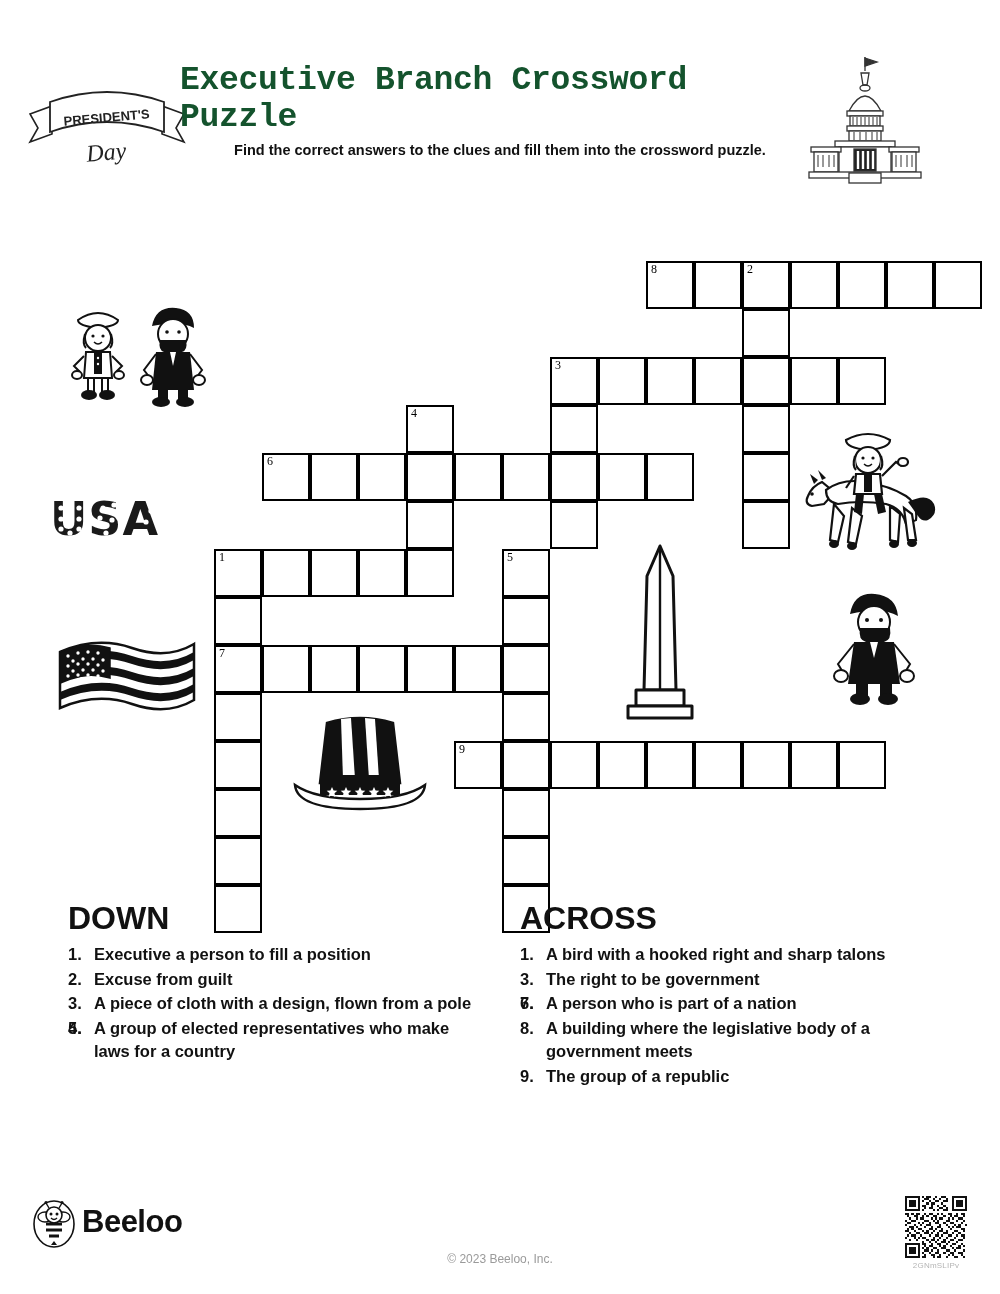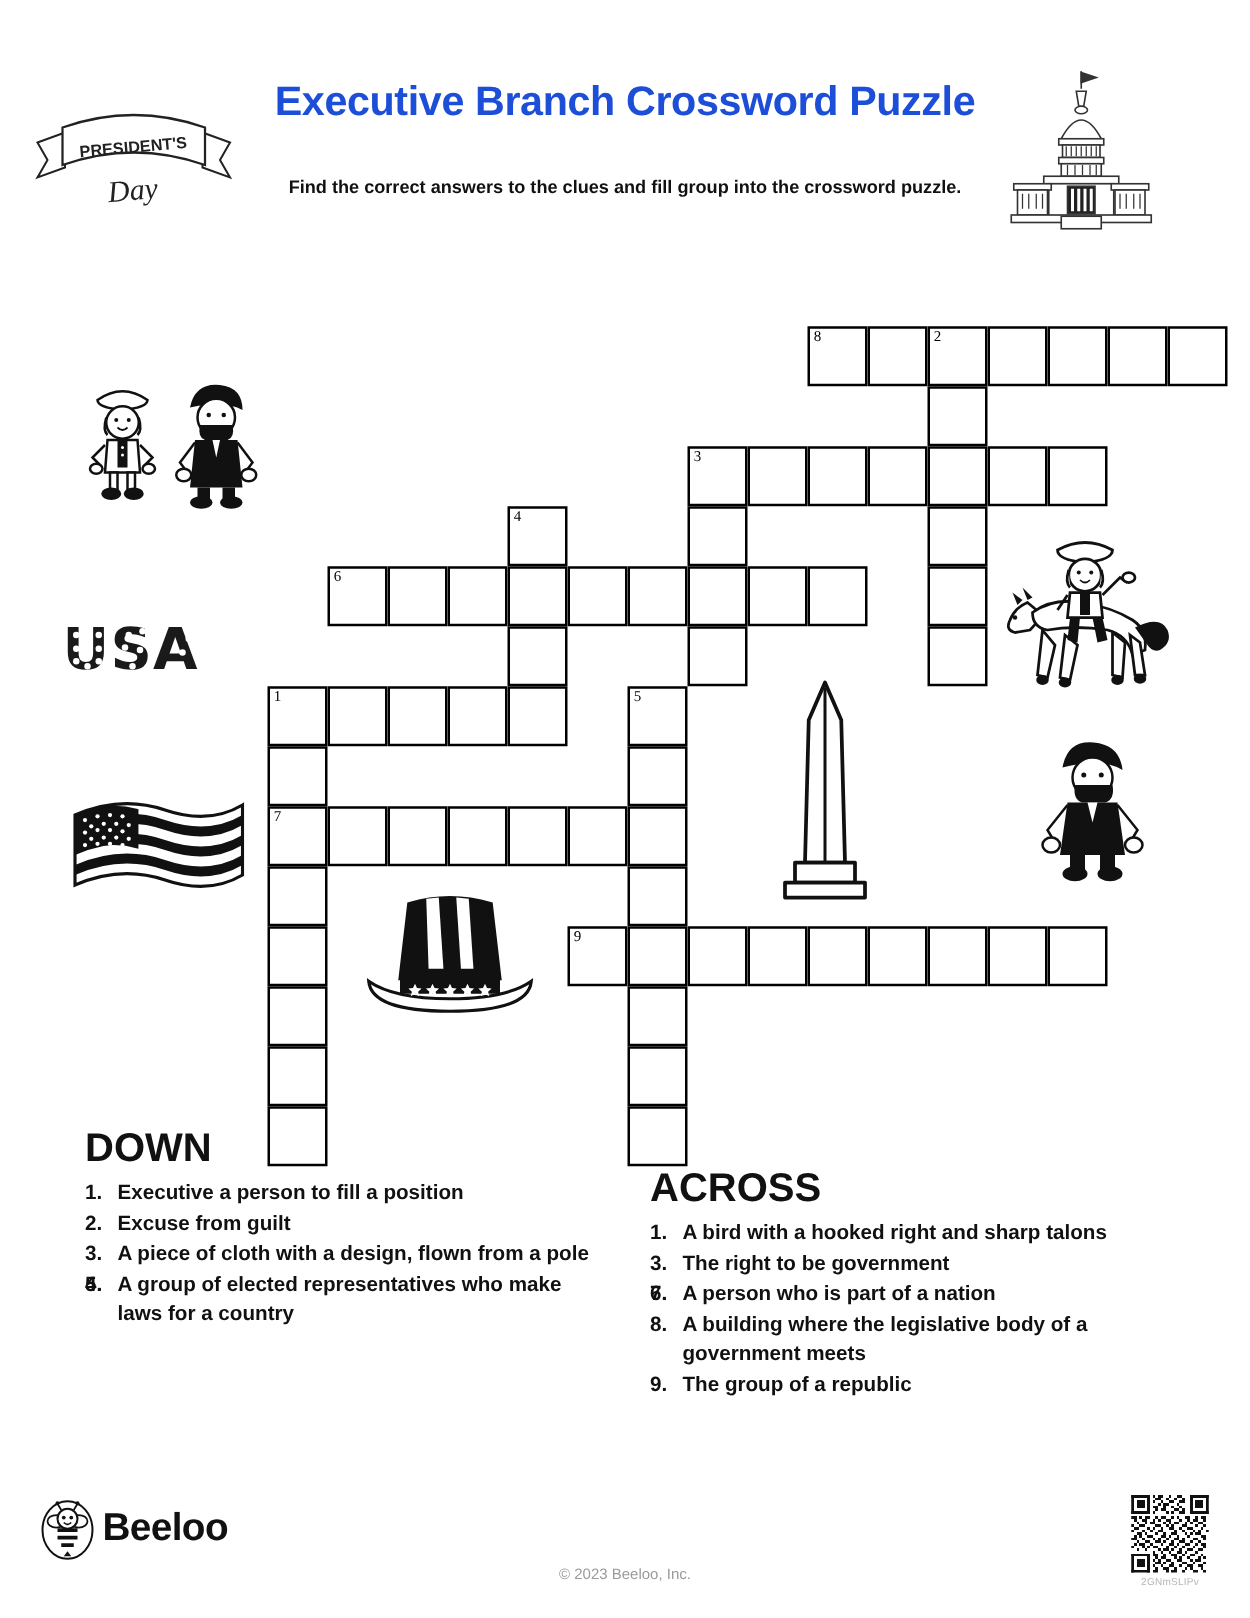--- a/index.html
+++ b/index.html
@@ -9,22 +9,22 @@
     font-family: "Liberation Sans", sans-serif;
     color: #000;
     overflow: hidden;
   }
   .page { position: relative; width: 1000px; height: 1294px; }
 
   
   .header { position: absolute; left: 0; top: 0; width: 1000px; height: 200px; }
   .title {
     position: absolute; left: 180px; top: 62px; width: 640px;
-    text-align: center; font-size: 33px; font-weight: 700;
-    letter-spacing: -0.3px; color: #1d4ed8;
+    text-align: left; font-size: 33px; font-weight: 700;
+    letter-spacing: -0.3px; color: #14532d; font-family: Liberation Mono, monospace;
   }
   .subtitle {
     position: absolute; left: 160px; top: 142px; width: 680px;
     text-align: center; font-size: 14.5px; font-weight: 700; color: #111;
   }
   .pd-badge { position: absolute; left: 22px; top: 78px; width: 170px; height: 95px; }
   .capitol { position: absolute; left: 805px; top: 55px; width: 120px; height: 130px; }
 
   
   .decor { position: absolute; }
@@ -43,21 +43,21 @@
   .cell .num {
     position: absolute; left: 3px; top: 0px;
     font-size: 12px; line-height: 13px; font-weight: 400;
     font-family: "Liberation Serif", serif;
   }
 
   
   .clues { position: absolute; left: 0; top: 900px; width: 1000px; height: 290px; }
   .clue-col { position: absolute; top: 0; }
   .col-down   { left: 68px;  width: 420px; }
-  .col-across { left: 520px; width: 430px; margin-top: 32px; }
+  .col-across { left: 520px; width: 430px; }
   .clue-head {
     font-size: 32px; font-weight: 700; letter-spacing: 0px;
     margin-bottom: 6px; color: #111;
   }
   ol.clue-list { list-style: none; }
   ol.clue-list li {
     position: relative; padding-left: 26px;
     font-size: 16.5px; font-weight: 700; line-height: 23.5px;
     color: #111; margin-bottom: 1px;
   }
@@ -95,21 +95,21 @@
       <svg viewBox="0 0 170 95" width="170" height="95">
         <path d="M8,36 L30,28 L30,56 L8,64 L16,50 Z" fill="none" stroke="#222" stroke-width="1.6"></path>
         <path d="M162,36 L140,28 L140,56 L162,64 L154,50 Z" fill="none" stroke="#222" stroke-width="1.6"></path>
         <path d="M28,24 Q85,4 142,24 L142,54 Q85,34 28,54 Z" fill="#fff" stroke="#222" stroke-width="1.8"></path>
         <text x="85" y="44" text-anchor="middle" font-family="Liberation Sans, sans-serif" font-size="13" font-weight="700" fill="#222" transform="rotate(-5 85 44)">PRESIDENT'S</text>
         <text x="85" y="82" text-anchor="middle" font-family="Liberation Serif, serif" font-size="24" font-style="italic" fill="#222" transform="rotate(-5 85 82)">Day</text>
       </svg>
     </div>
 
     <h1 class="title">Executive Branch Crossword Puzzle</h1>
-    <p class="subtitle">Find the correct answers to the clues and fill group into the crossword puzzle.</p>
+    <p class="subtitle">Find the correct answers to the clues and fill them into the crossword puzzle.</p>
 
     <div class="capitol">
       <svg viewBox="0 0 120 130" width="120" height="130">
         <g fill="none" stroke="#333" stroke-width="1.3">
           <line x1="60" y1="2" x2="60" y2="16"></line>
           <path d="M60,3 L72,7 L60,11 Z" fill="#333"></path>
           <path d="M56,18 L64,18 L62,30 L58,30 Z" fill="#fff"></path>
           <ellipse cx="60" cy="33" rx="5" ry="3"></ellipse>
           <path d="M44,56 Q60,26 76,56 Z" fill="#fff"></path>
           <rect x="42" y="56" width="36" height="5" fill="#fff"></rect>

